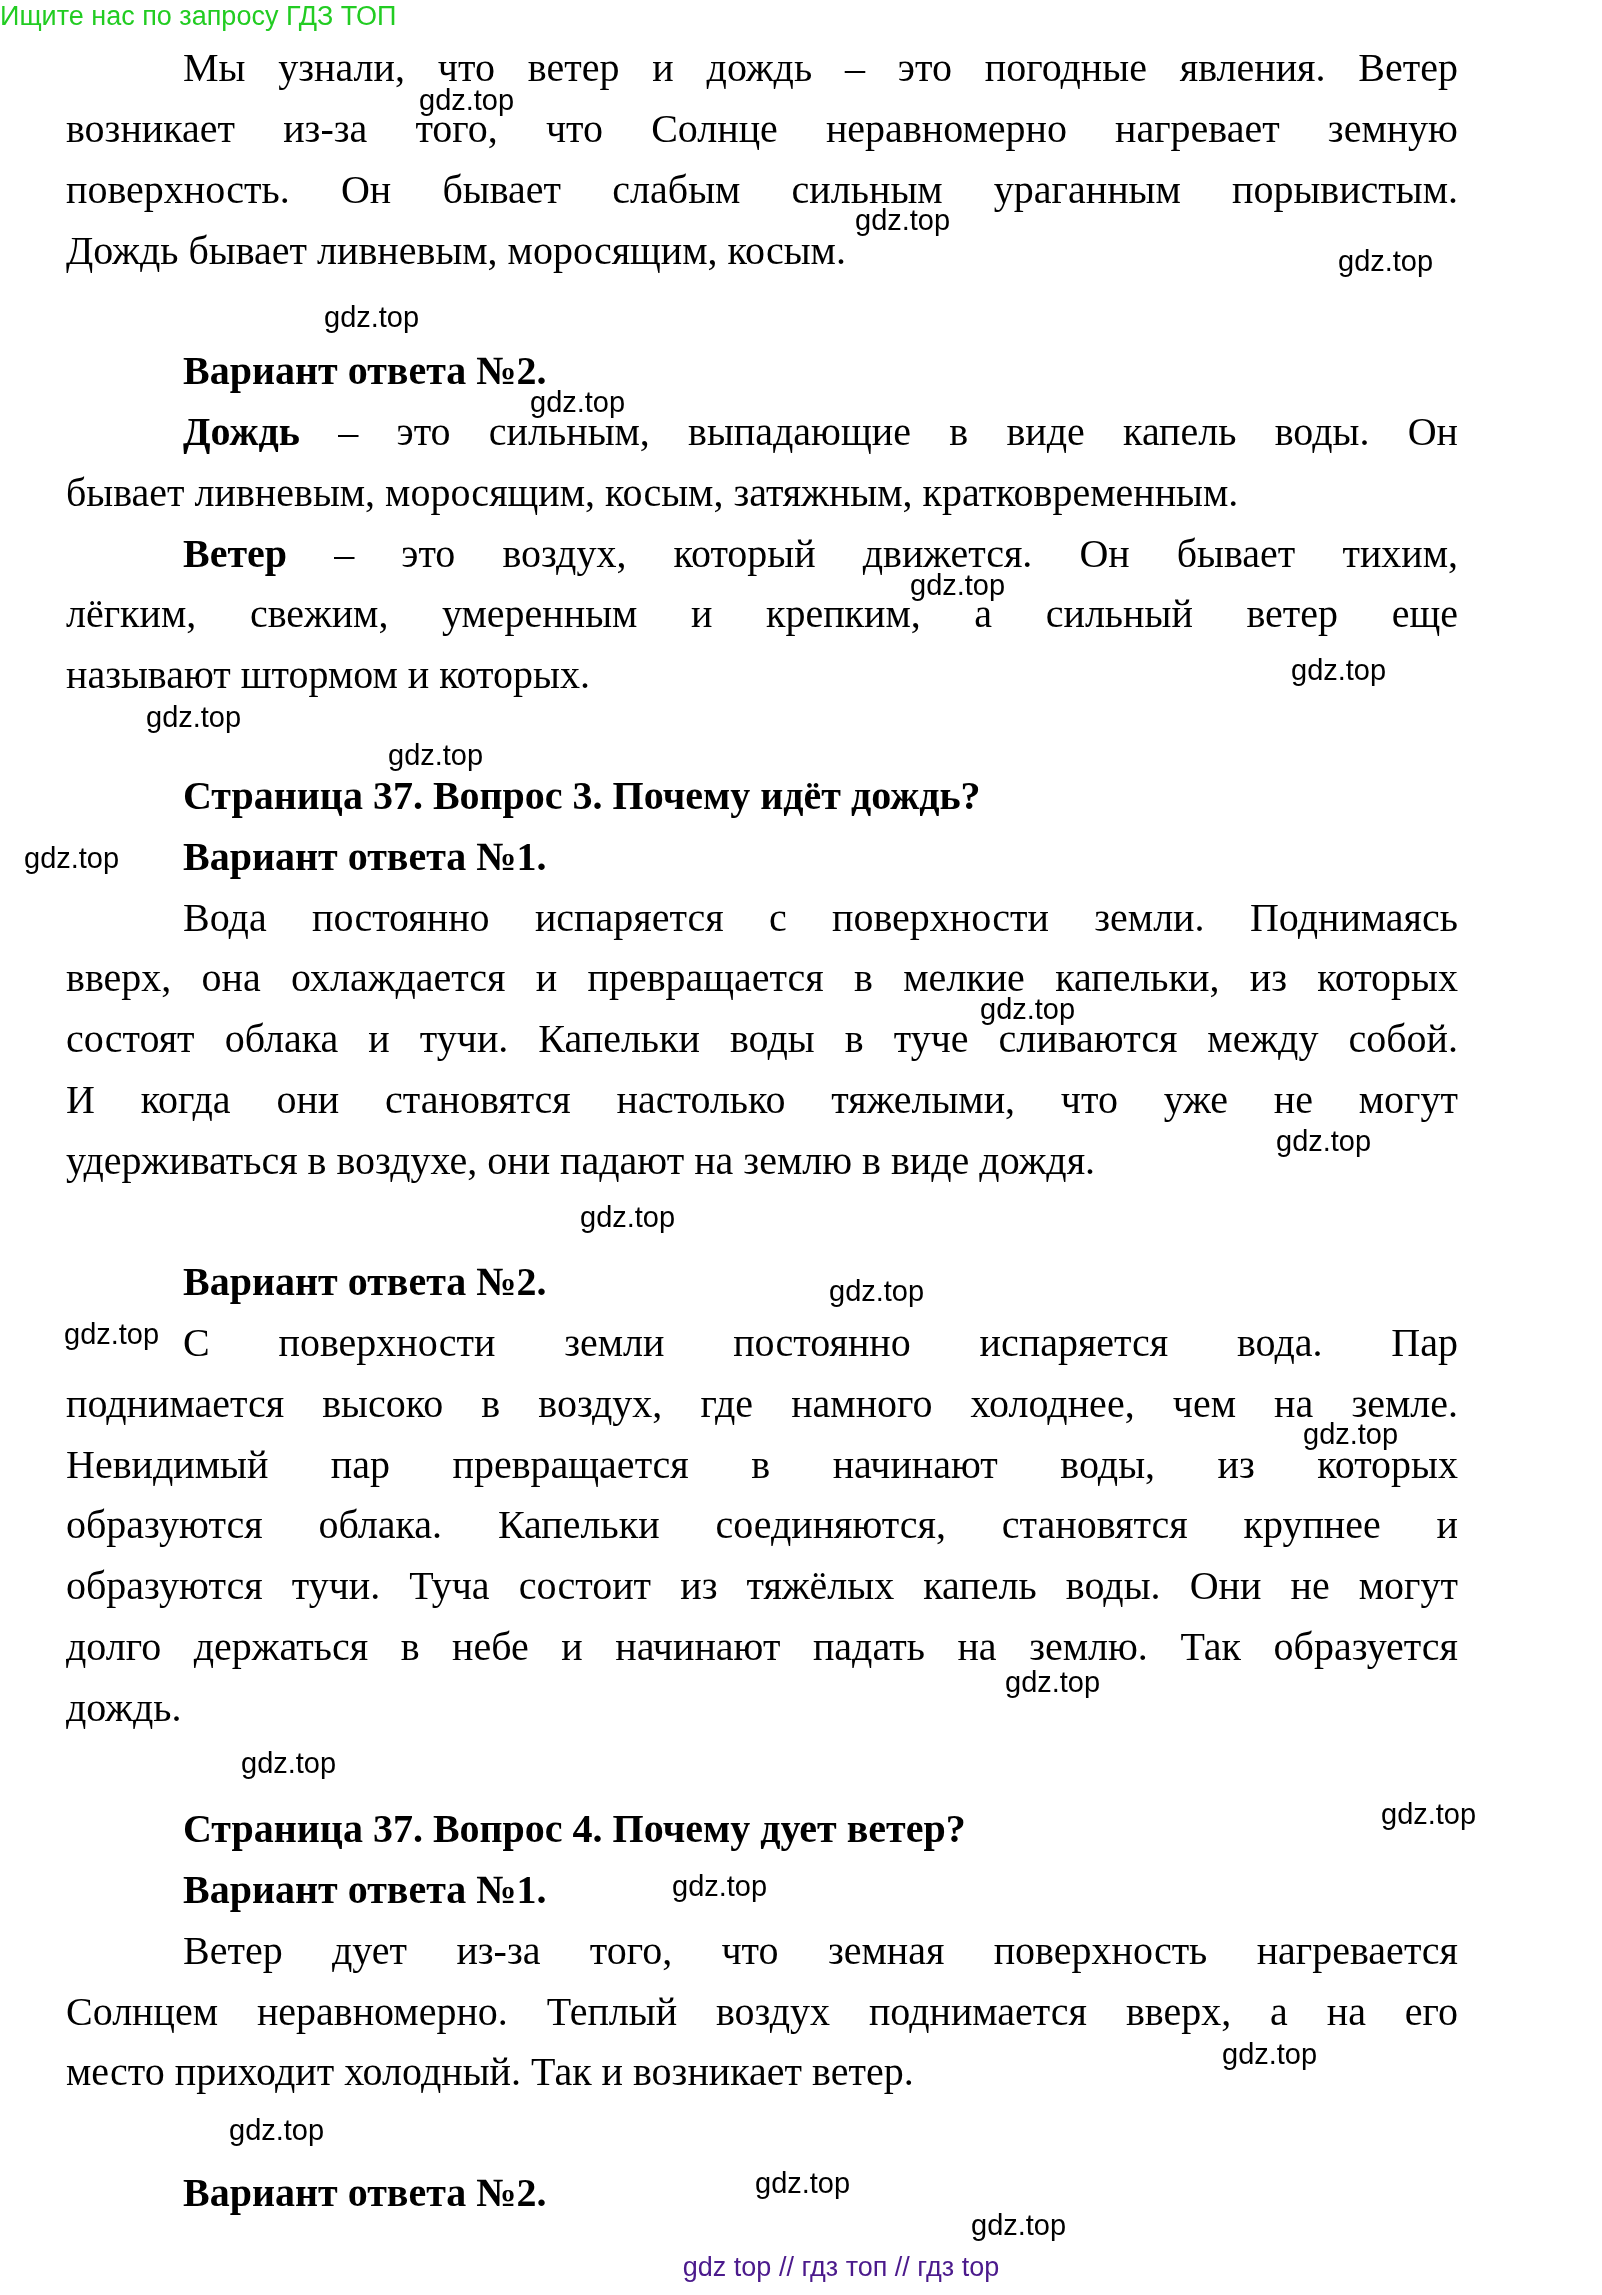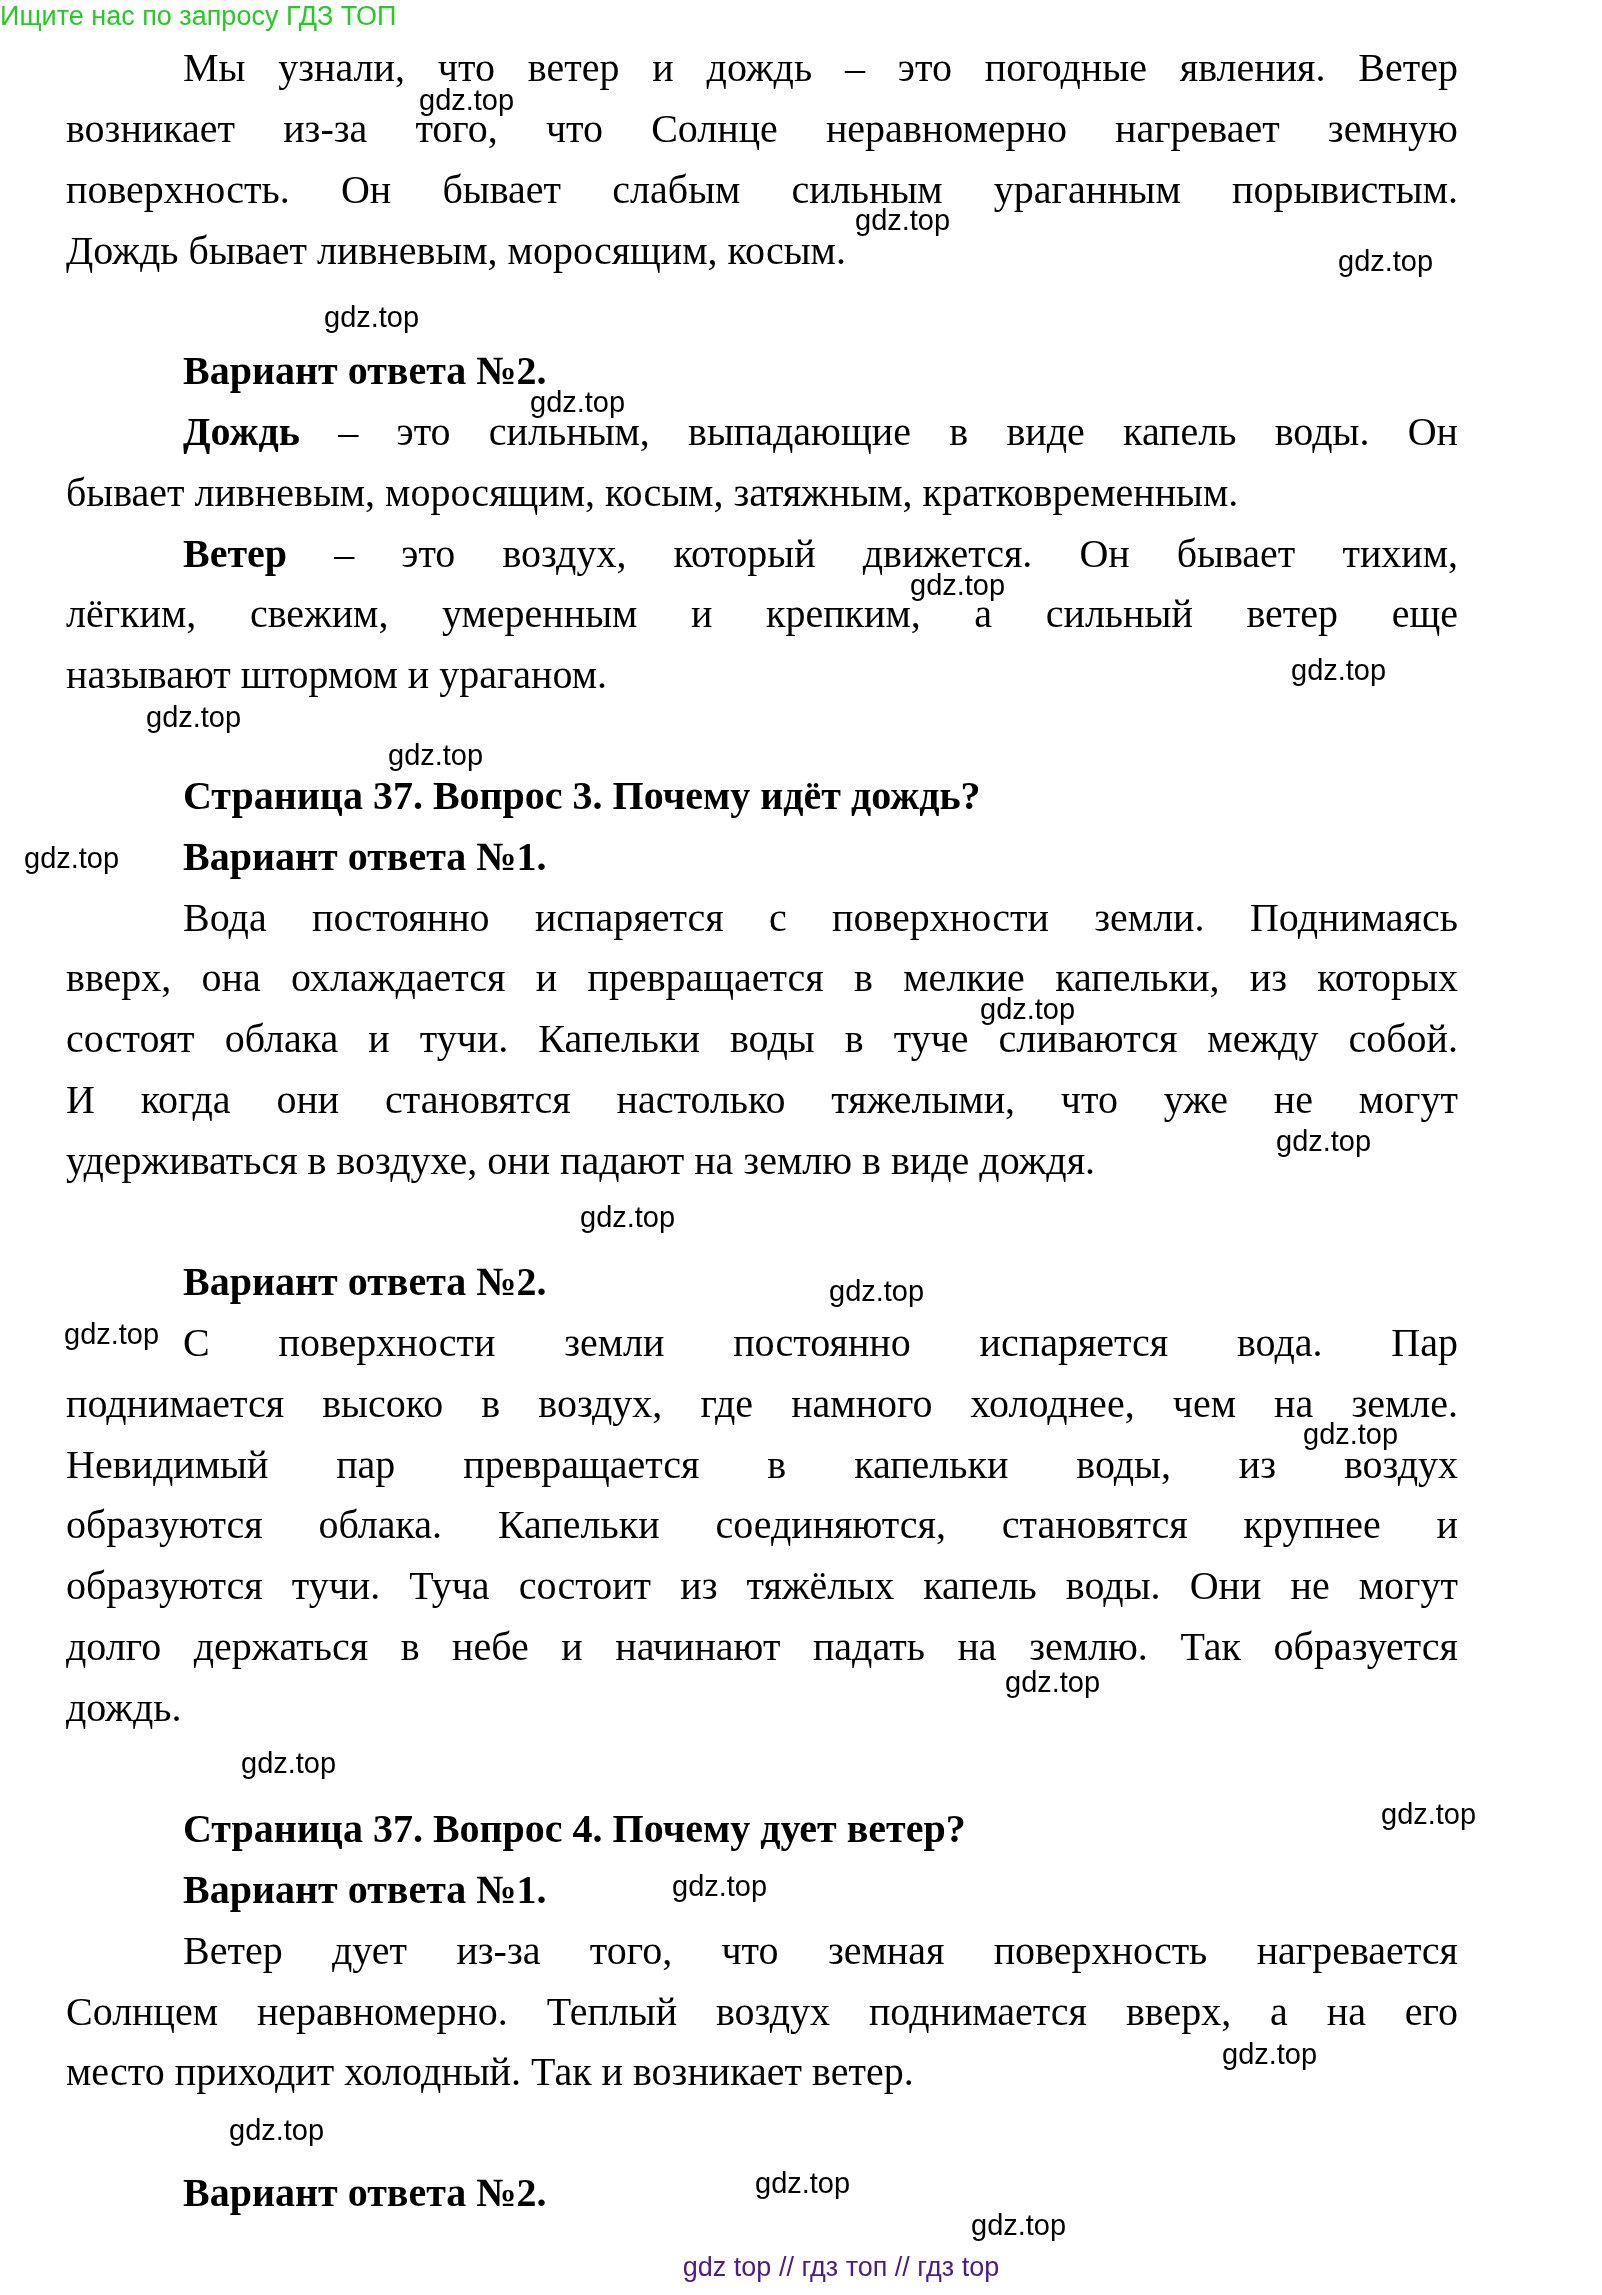--- a/index.html
+++ b/index.html
@@ -26,34 +26,34 @@
   <div class="line just" style="top:166px">поверхность. Он бывает слабым сильным ураганным порывистым.</div>
   <div class="line" style="top:227px">Дождь бывает ливневым, моросящим, косым.</div>
 
   <div class="line head" style="top:347px">Вариант ответа №2.</div>
 
   <div class="line just indent" style="top:408px"><b>Дождь</b><span> – это сильным, выпадающие в виде капель воды. Он</span></div>
   <div class="line" style="top:469px">бывает ливневым, моросящим, косым, затяжным, кратковременным.</div>
 
   <div class="line just indent" style="top:530px"><b>Ветер</b><span> – это воздух, который движется. Он бывает тихим,</span></div>
   <div class="line just" style="top:590px">лёгким, свежим, умеренным и крепким, а сильный ветер еще</div>
-  <div class="line" style="top:651px">называют штормом и ураганом.</div>
+  <div class="line" style="top:651px">называют штормом и которых.</div>
 
   <div class="line head" style="top:772px">Страница 37. Вопрос 3. Почему идёт дождь?</div>
   <div class="line head" style="top:833px">Вариант ответа №1.</div>
   <div class="line just indent" style="top:894px">Вода постоянно испаряется с поверхности земли. Поднимаясь</div>
   <div class="line just" style="top:954px">вверх, она охлаждается и превращается в мелкие капельки, из которых</div>
   <div class="line just" style="top:1015px">состоят облака и тучи. Капельки воды в туче сливаются между собой.</div>
   <div class="line just" style="top:1076px">И когда они становятся настолько тяжелыми, что уже не могут</div>
   <div class="line" style="top:1137px">удерживаться в воздухе, они падают на землю в виде дождя.</div>
 
   <div class="line head" style="top:1258px">Вариант ответа №2.</div>
   <div class="line just indent" style="top:1319px">С поверхности земли постоянно испаряется вода. Пар</div>
   <div class="line just" style="top:1380px">поднимается высоко в воздух, где намного холоднее, чем на земле.</div>
-  <div class="line just" style="top:1441px">Невидимый пар превращается в капельки воды, из воздух</div>
+  <div class="line just" style="top:1441px">Невидимый пар превращается в начинают воды, из которых</div>
   <div class="line just" style="top:1501px">образуются облака. Капельки соединяются, становятся крупнее и</div>
   <div class="line just" style="top:1562px">образуются тучи. Туча состоит из тяжёлых капель воды. Они не могут</div>
   <div class="line just" style="top:1623px">долго держаться в небе и начинают падать на землю. Так образуется</div>
   <div class="line" style="top:1684px">дождь.</div>
 
   <div class="line head" style="top:1805px">Страница 37. Вопрос 4. Почему дует ветер?</div>
   <div class="line head" style="top:1866px">Вариант ответа №1.</div>
   <div class="line just indent" style="top:1927px">Ветер дует из-за того, что земная поверхность нагревается</div>
   <div class="line just" style="top:1988px">Солнцем неравномерно. Теплый воздух поднимается вверх, а на его</div>
   <div class="line" style="top:2048px">место приходит холодный. Так и возникает ветер.</div>

